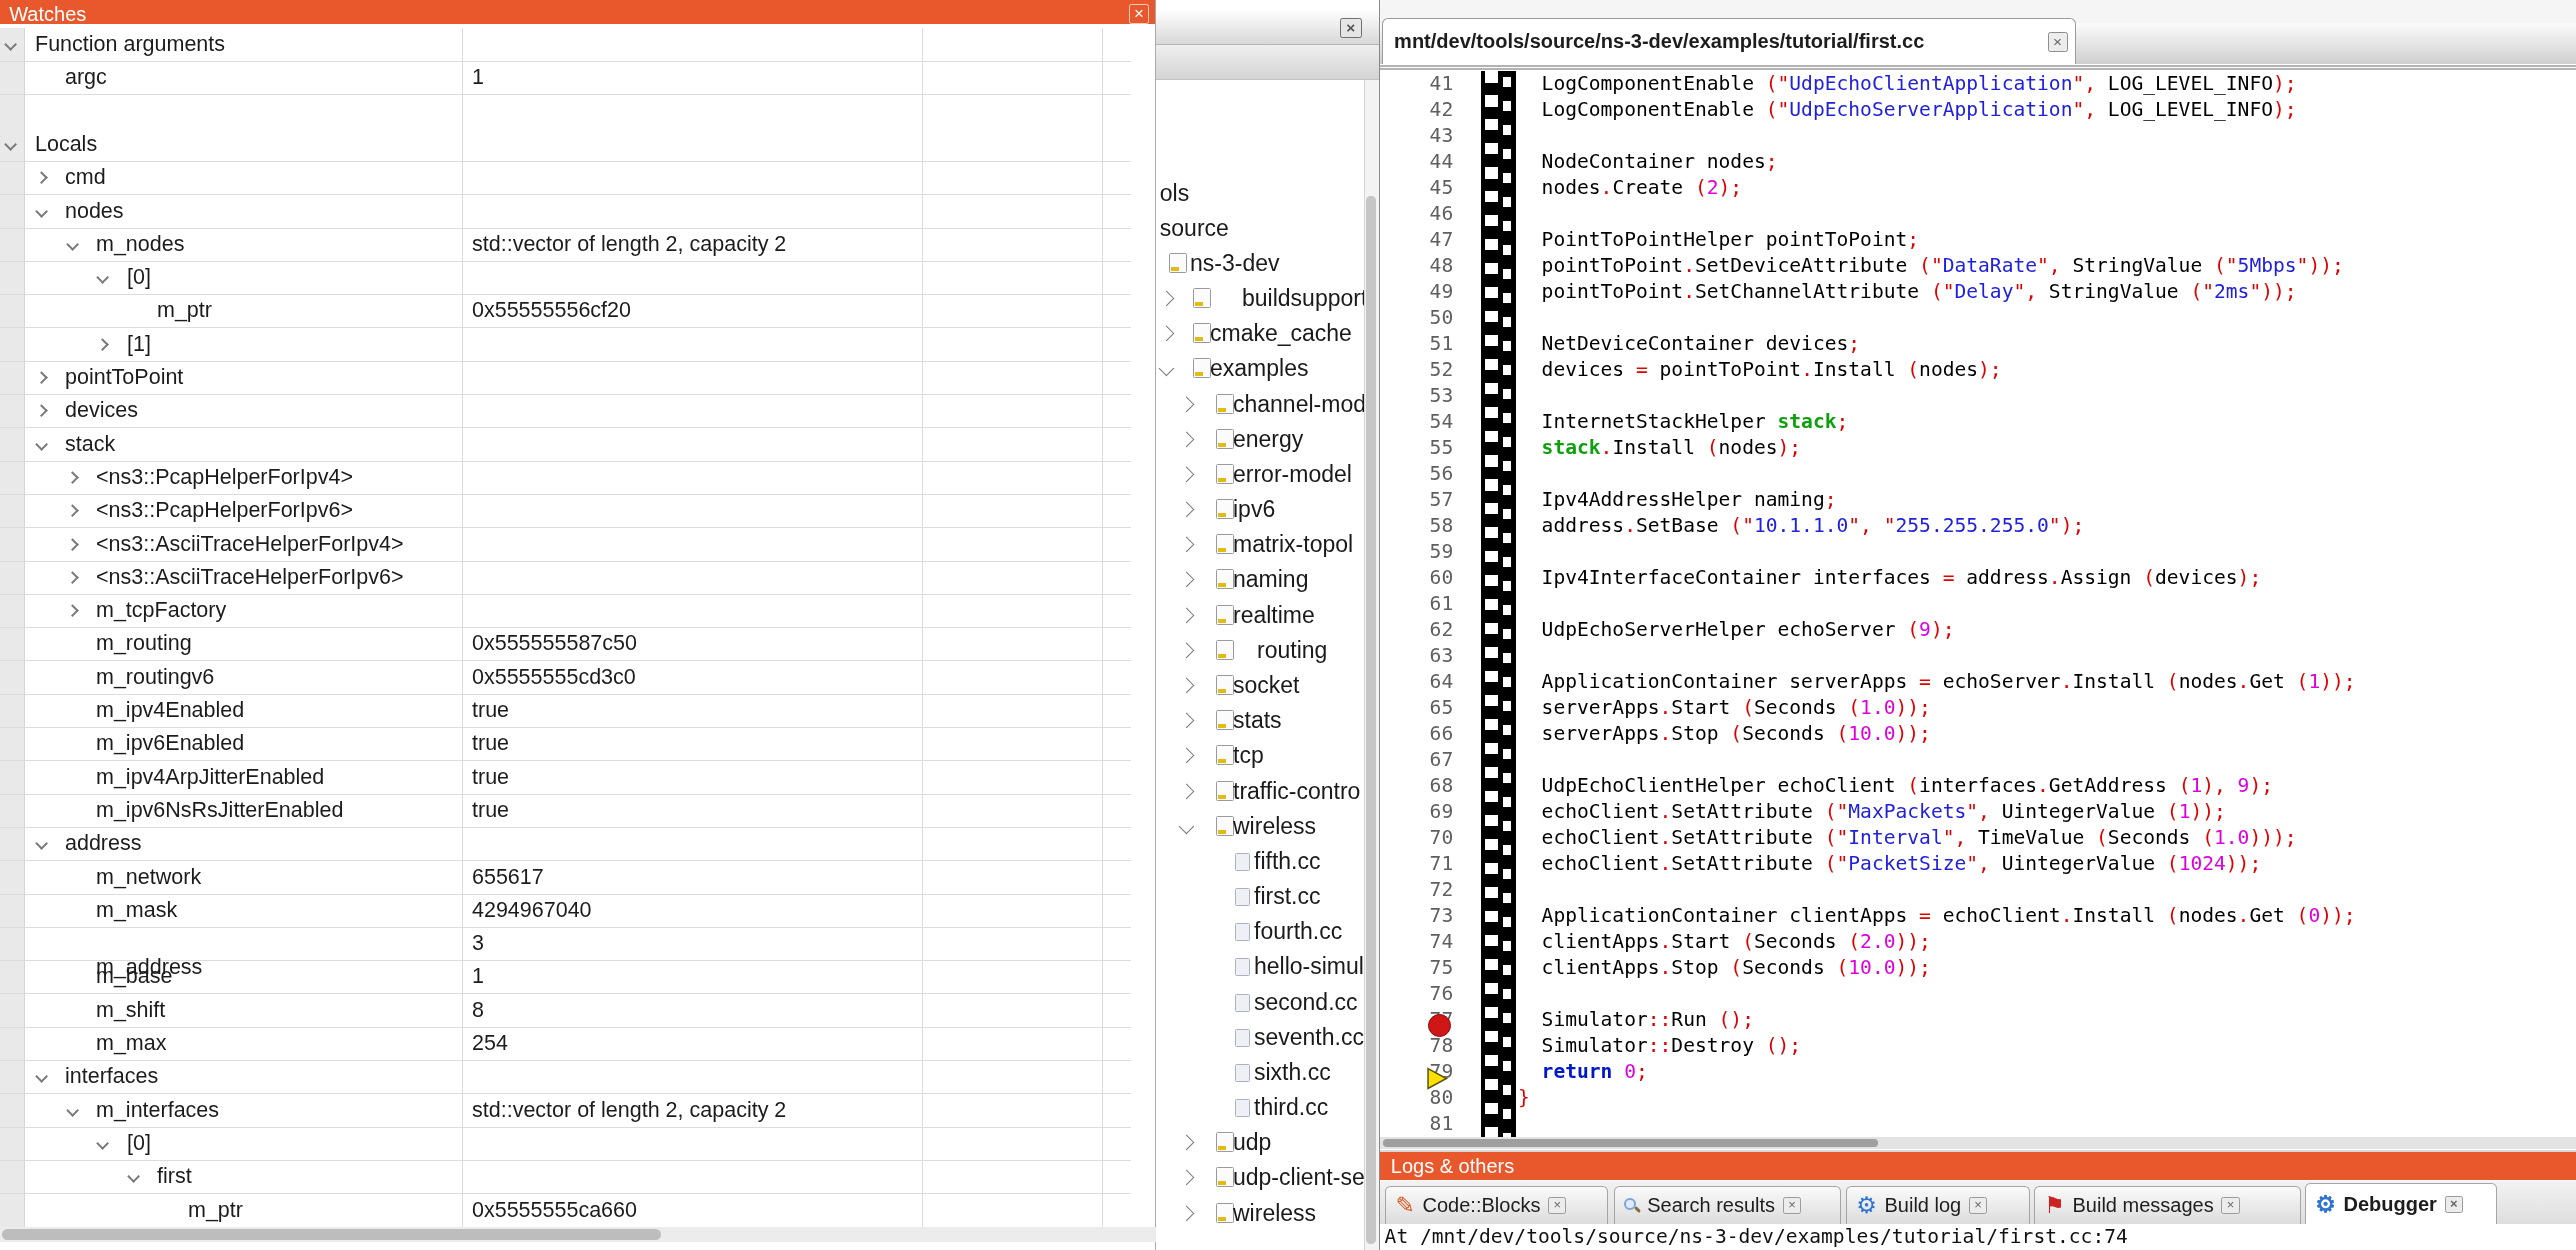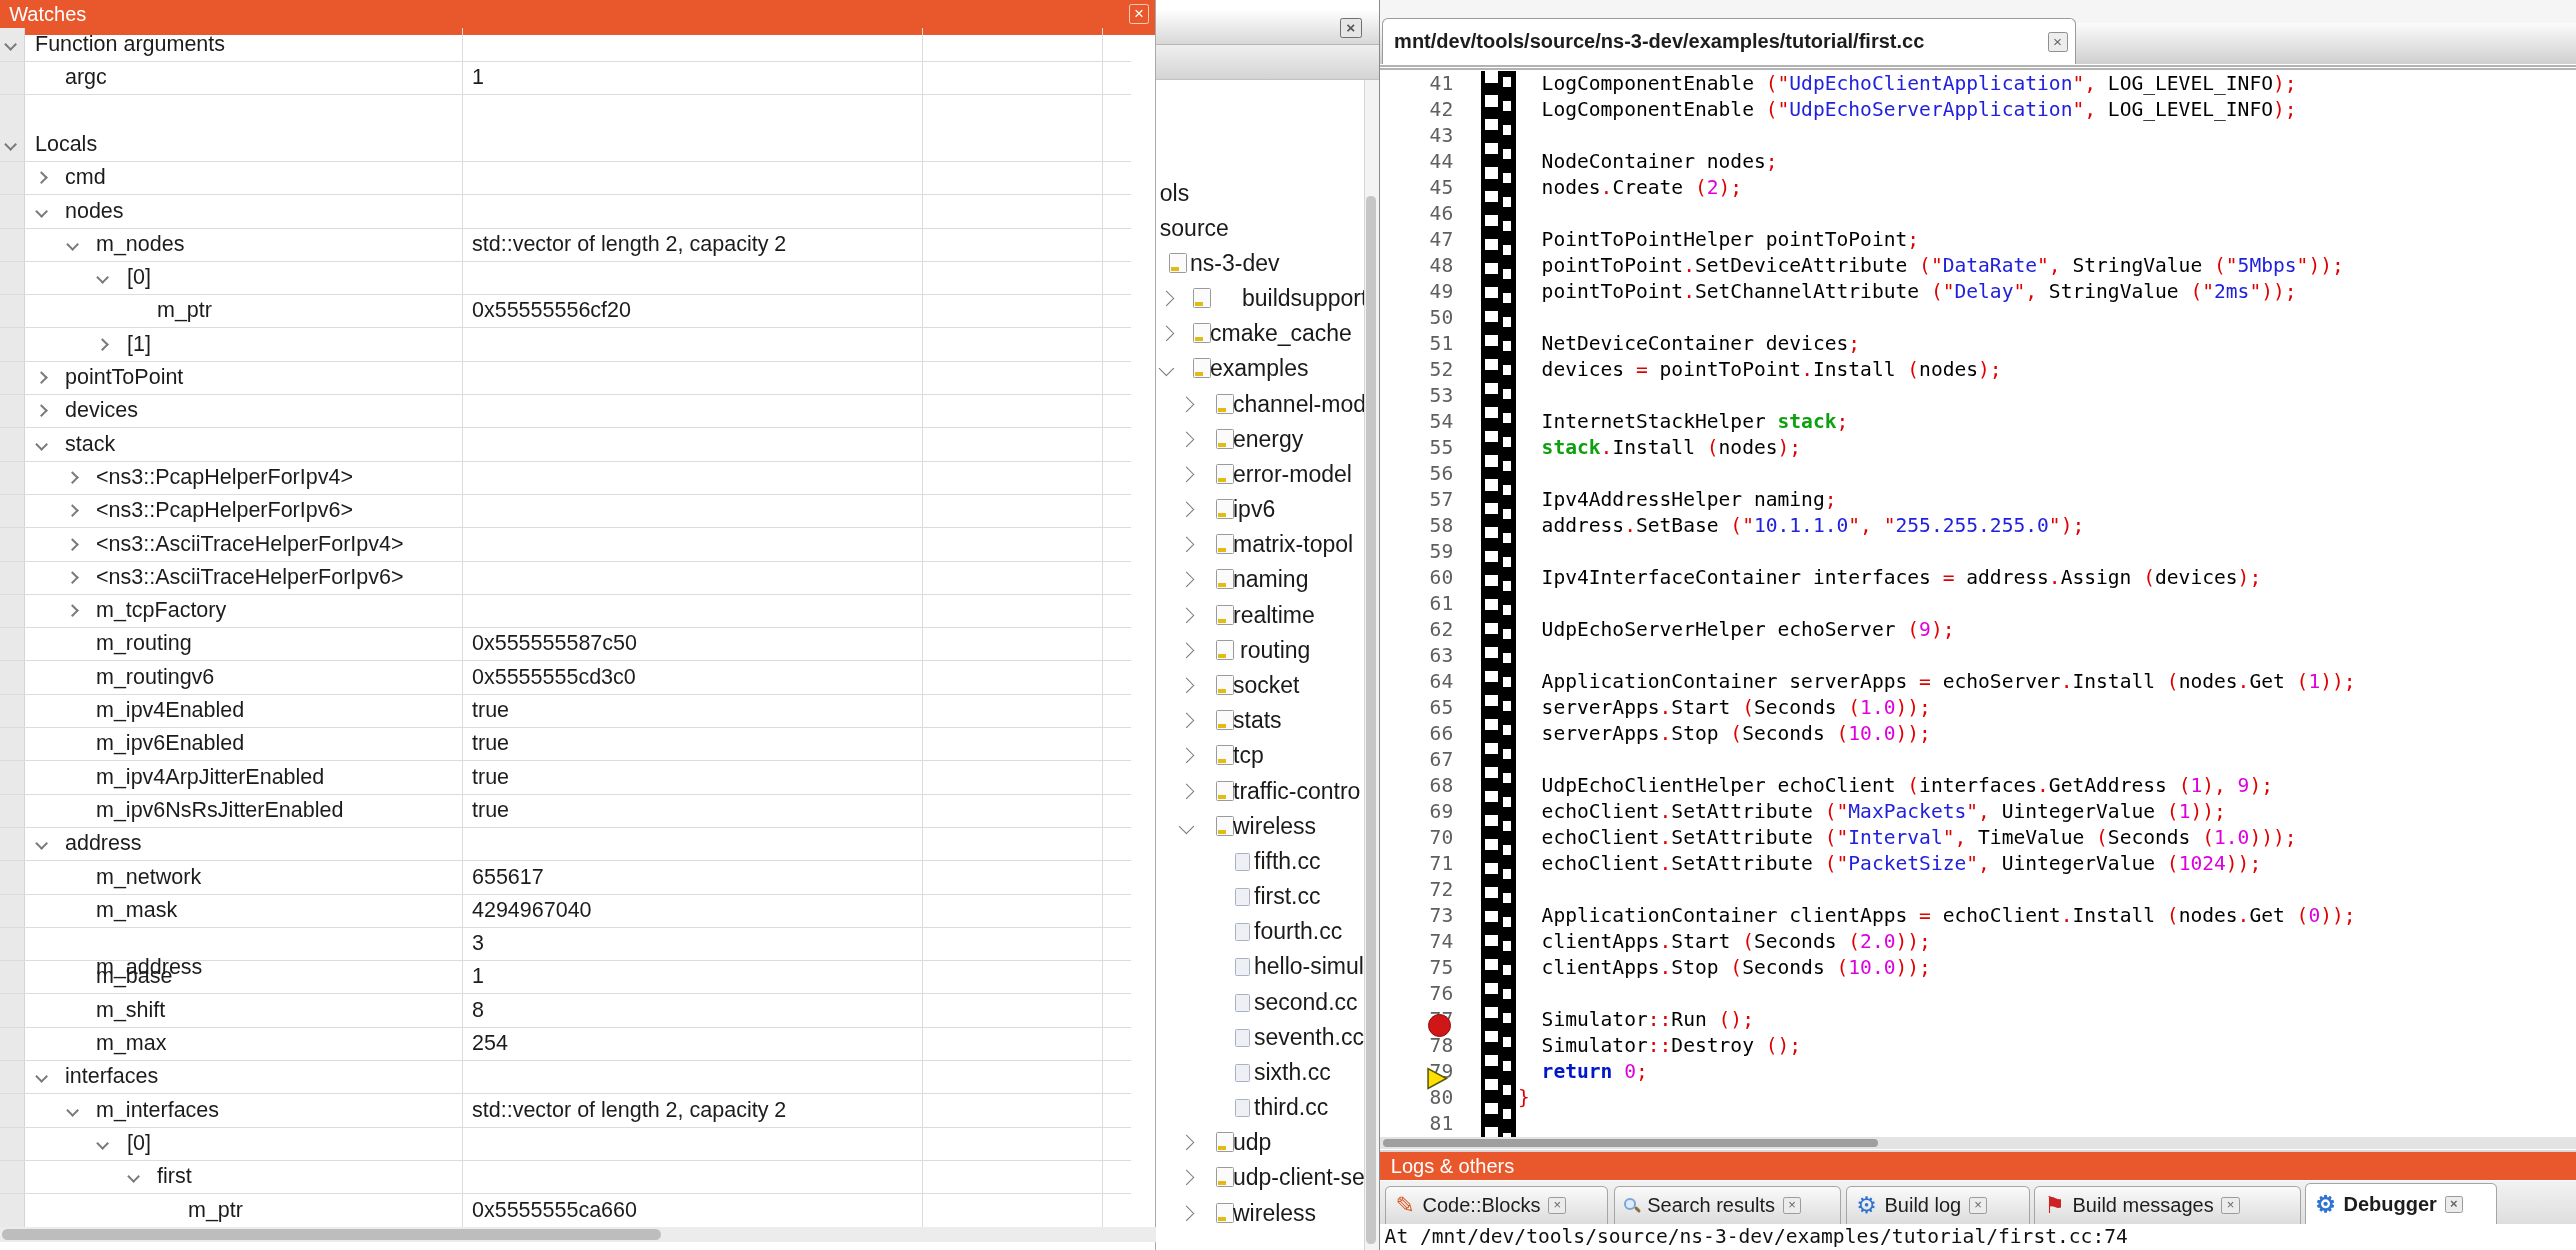--- a/index.html
+++ b/index.html
@@ -2,21 +2,21 @@
 <html style="font-size:12.3px"><head>
 <meta charset="utf-8">
 <style>
   html,body{margin:0;padding:0;}
   body{width:2576px;height:1250px;overflow:hidden;background:#e8e8e8;
        font-family:"Liberation Sans",sans-serif;position:relative;}
   .abs{position:absolute;}
 
   
   #watches{left:0;top:0;width:1156px;height:1250px;background:#ffffff;border-right:1.5px solid #a9a9a9;box-sizing:border-box;}
-  #watches-title{left:0;top:0;width:100%;height:35px;background:#e8582c;color:#fff;font-size:20px;line-height:28px;padding-left:9.2px;box-sizing:border-box;}
+  #watches-title{left:0;top:0;width:100%;height:24px;background:#e8582c;color:#fff;font-size:20px;line-height:28px;padding-left:9.2px;box-sizing:border-box;}
   #watches-close{right:6.1px;top:3.8px;width:20px;height:20px;border:1.5px solid #f6cdbb;border-radius:2.3px;color:#fff;font-size:17px;line-height:17px;text-align:center;box-sizing:border-box;}
   #watch-margin{left:0;top:28px;width:25px;height:1200px;background:#e9e9e9;border-right:0.8px solid #d5d5d5;box-sizing:border-box;}
   #watch-rows{left:0;top:28px;width:1156px;height:1200px;overflow:hidden;}
   .wrow{position:absolute;left:0;width:1131px;height:33px;border-bottom:0.8px solid #dcdcdc;font-size:21.5px;color:#1c1c1c;}
   .wrow .lbl{position:absolute;top:0;line-height:33px;white-space:nowrap;}
   .wrow .val{position:absolute;left:472px;top:0;line-height:33px;white-space:nowrap;}
   .vline{top:28px;width:0.8px;height:1200px;background:#dcdcdc;}
   .chev{position:absolute;width:9.2px;height:9.2px;border-right:2.3px solid #7a7a7a;border-bottom:2.3px solid #7a7a7a;box-sizing:border-box;}
   .chev.down{transform:rotate(45deg);}
   .chev.right{transform:rotate(-45deg);}
@@ -309,21 +309,21 @@
         <span class="tlbl" style="left: 77px;">naming</span>
       </div>
       <div class="trow" style="top: 520px;">
         <span class="tchev right" style="left: 24.6px;"></span>
         <span class="ficon" style="left: 60px;"></span>
         <span class="tlbl" style="left: 77px;">realtime</span>
       </div>
       <div class="trow" style="top: 555px;">
         <span class="tchev right" style="left: 24.6px;"></span>
         <span class="ficon" style="left: 60px;"></span>
-        <span class="tlbl" style="left: 84px;">routing</span>
+        <span class="tlbl" style="left: 77px; padding-left: 24px;">routing</span>
       </div>
       <div class="trow" style="top: 590px;">
         <span class="tchev right" style="left: 24.6px;"></span>
         <span class="ficon" style="left: 60px;"></span>
         <span class="tlbl" style="left: 77px;">socket</span>
       </div>
       <div class="trow" style="top: 625px;">
         <span class="tchev right" style="left: 24.6px;"></span>
         <span class="ficon" style="left: 60px;"></span>
         <span class="tlbl" style="left: 77px;">stats</span>

